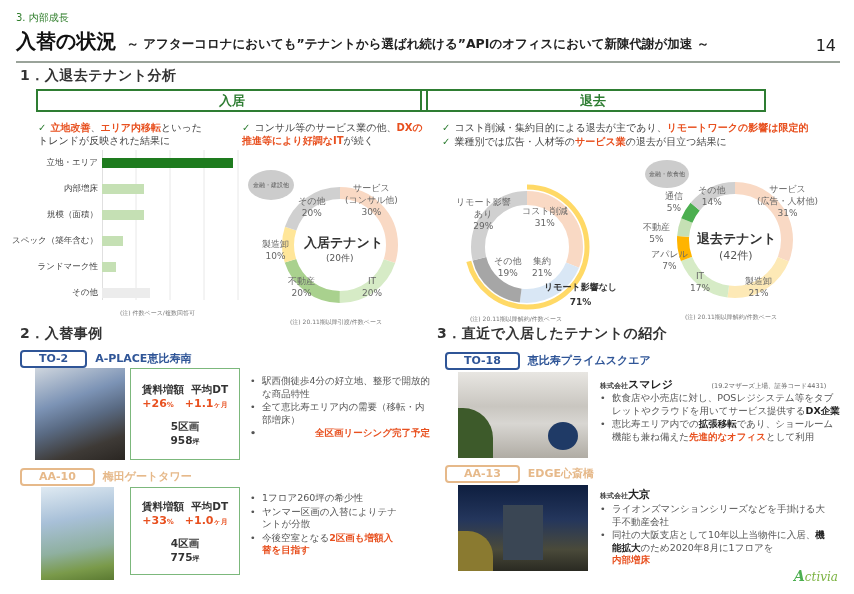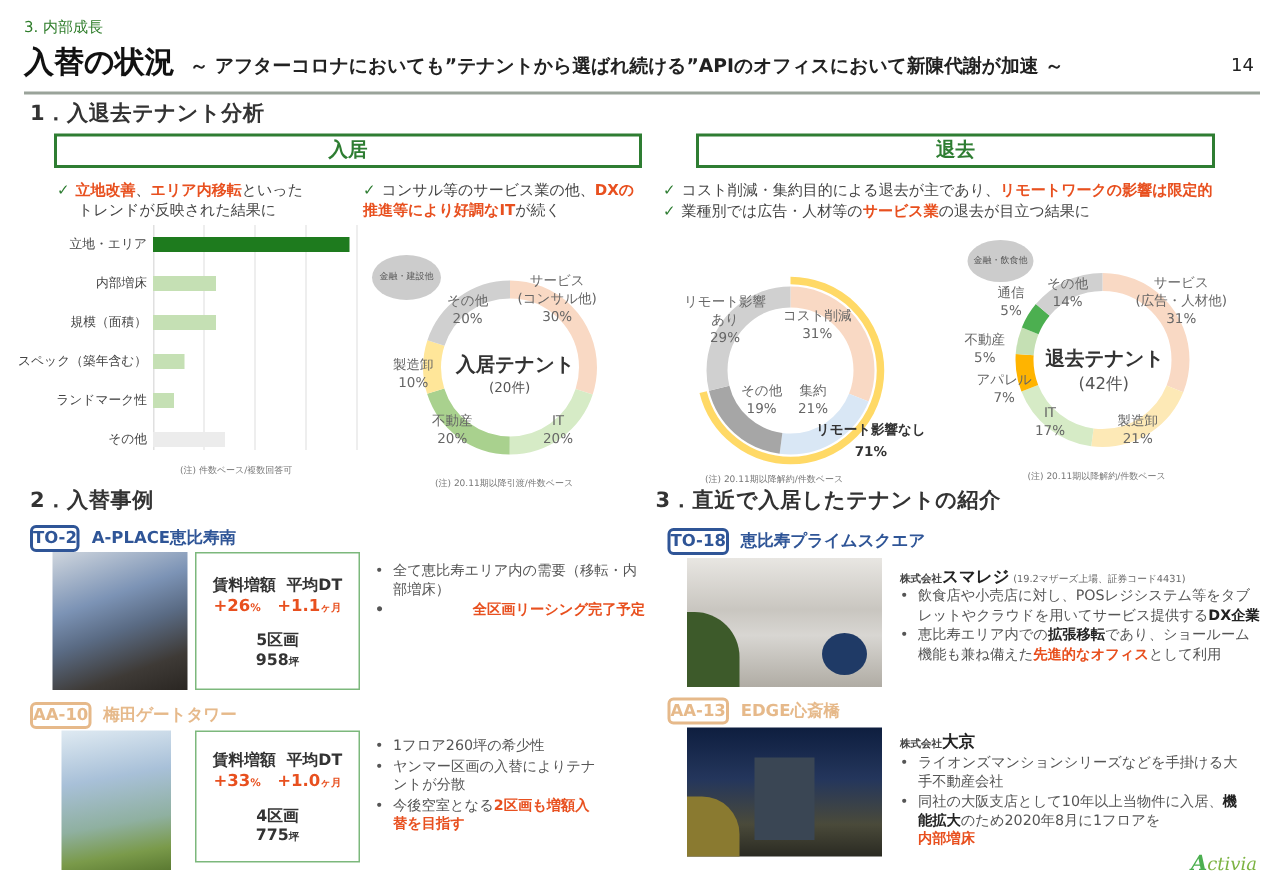--- a/index.html
+++ b/index.html
@@ -1,65 +1,65 @@
 <!DOCTYPE html>
 <html><head>
 <meta charset="utf-8">
 <style>
   * { box-sizing: border-box; margin: 0; padding: 0; }
   body { width: 854px; height: 594px; background: #fff; font-family: "DejaVu Sans", sans-serif; color: #444; position: relative; overflow: hidden; }
   .abs { position: absolute; }
   .section-label { left: 16px; top: 11px; font-size: 10px; color: #2e7d2a; }
   .title { left: 16px; top: 28px; font-size: 20px; font-weight: bold; color: #111; white-space: nowrap; }
   .title .sub { font-size: 12.5px; font-weight: bold; margin-left: 10px; color: #222; }
-  .page-no { right: 18px; top: 36px; font-size: 12px; color: #222; }
+  .page-no { right: 18px; top: 36px; font-size: 16px; color: #222; }
   .rule { left: 16px; right: 14px; top: 61px; height: 2px; background: #9aa39a; }
   .h2 { font-size: 14px; font-weight: bold; color: #333; letter-spacing: 0.5px; }
   .boxhead { top: 89px; height: 23px; border: 2px solid #2e7d32; text-align: center; font-size: 13px; font-weight: bold; color: #2e7d32; line-height: 19px; }
   .check { font-size: 10px; line-height: 13px; color: #444; }
   .check .ck { color: #2e7d32; margin-right: 4px; }
   .or { color: #e8501f; font-weight: bold; text-align: right; }
   .bk { color: #222; font-weight: bold; }
   .bar-label { position: absolute; right: 0; font-size: 8.5px; color: #444; text-align: center; white-space: nowrap; }
   .bar { position: absolute; height: 10px; }
   .note { font-size: 6px; color: #777; }
   .donut-label { position: absolute; font-size: 9px; color: #666; text-align: center; line-height: 12px; white-space: nowrap; }
   .bubble { position: absolute; background: #ccc; border-radius: 50%; font-size: 6px; color: #555; text-align: center; }
-  .tag { display: inline-block; border: 2px solid; border-radius: 4px; font-size: 11px; font-weight: bold; padding: 0 0; line-height: 14px; }
+  .tag { display: inline-block; border: 2px solid; border-radius: 4px; font-size: 11px; font-weight: bold; padding: 0 17px; line-height: 14px; }
   .tagrow { font-size: 11px; font-weight: bold; white-space: nowrap; }
   .photo { position: absolute; }
   .statbox { position: absolute; border: 1.5px solid #7cb87c; text-align: center; font-size: 10.5px; color: #333; font-weight: bold; }
   .statbox .val { color: #e8501f; font-size: 11px; }
   .statbox .small { font-size: 7px; }
   .bullets { position: absolute; font-size: 9.5px; line-height: 12.5px; color: #555; list-style: none; }
   .bullets li { position: relative; padding-left: 12px; margin-bottom: 1px; }
   .bullets li::before { content: "•"; position: absolute; left: 0; color: #555; }
   .company { font-size: 7px; color: #444; font-weight: bold; }
   .company .big { font-size: 11px; color: #222; }
-  .company .meta { font-weight: normal; color: #666; font-size: 6.5px; }
+  .company .meta { font-weight: normal; color: #666; font-size: 6.5px; margin-left: 36px; }
   .logo { right: 16px; bottom: 10px; font-size: 12px; font-style: italic; color: #7cb342; font-family: "DejaVu Serif", serif; margin-left: 40px; }
   .logo .a { font-weight: bold; color: #4caf50; font-size: 14px; }
 </style>
 </head>
 <body>
 
 <div class="abs section-label">3. 内部成長</div>
 <div class="abs title">
   <span>入替の状況</span><span class="sub">～ アフターコロナにおいても”テナントから選ばれ続ける”APIのオフィスにおいて新陳代謝が加速 ～</span>
 </div>
 <div class="abs page-no">14</div>
 <div class="abs rule"></div>
 
 <div class="abs h2" style="left:20px;top:67px;">1．入退去テナント分析</div>
 <div class="abs boxhead" style="left:36px;width:392px;">入居</div>
-<div class="abs boxhead" style="left:464px;width:346px;">退去</div>
+<div class="abs boxhead" style="left:420px;width:346px;">退去</div>
 
 <div class="abs check" style="left:38px;top:121px;width:200px;">
   <span class="ck">✓</span><span class="or">立地改善</span><span>、</span><span class="or">エリア内移転</span><span>といった</span><br>
-  <span style="margin-left:14px">トレンドが反映された結果に</span>
+  <span style="">トレンドが反映された結果に</span>
 </div>
 <div class="abs check" style="left:242px;top:121px;width:190px;">
   <span class="ck">✓</span><span>コンサル等のサービス業の他、</span><span class="or">DXの推進等により好調なIT</span><span>が続く</span>
 </div>
 
 <div class="abs check" style="left:442px;top:121px;width:400px;">
   <span class="ck">✓</span><span>コスト削減・集約目的による退去が主であり、</span><span class="or">リモートワークの影響は限定的</span>
 </div>
 <div class="abs check" style="left:442px;top:135px;width:400px;">
   <span class="ck">✓</span><span>業種別では広告・人材等の</span><span class="or">サービス業</span><span>の退去が目立つ結果に</span>
@@ -163,20 +163,21 @@
   <span style="color:#2f5597;margin-left:4px;">A-PLACE恵比寿南</span>
 </div>
 <div class="photo" style="left:35px;top:368px;width:90px;height:92px;background:linear-gradient(160deg,#cfd6de 0%,#7c93b5 35%,#5a6b84 55%,#3e3a36 80%,#2a2622 100%);"></div>
 <div class="statbox" style="left:130px;top:368px;width:110px;height:92px;">
   <div style="margin-top:14px;"><span>賃料増額</span>&nbsp;&nbsp;<span>平均DT</span></div>
   <div><span class="val">+26</span><span class="val small">%</span>&nbsp;&nbsp;&nbsp;<span class="val">+1.1</span><span class="val small">ヶ月</span></div>
   <div style="margin-top:10px;">5区画</div>
   <div><span>958</span><span class="small">坪</span></div>
 </div>
 <ul class="bullets" style="left:250px;top:375px;width:180px;">
+  <li>駅西側徒歩4分の好立地、整形で開放的な商品特性</li>
   <li>全て恵比寿エリア内の需要（移転・内部増床）</li>
   <li class="or">全区画リーシング完了予定</li>
 </ul>
 
 <div class="abs tagrow" style="left:20px;top:468px;">
   <span class="tag" style="border-color:#e6b98a;color:#e6b98a;">AA-10</span>
   <span style="color:#e6b98a;margin-left:4px;">梅田ゲートタワー</span>
 </div>
 <div class="photo" style="left:41px;top:487px;width:73px;height:93px;background:linear-gradient(170deg,#dfeaf2 0%,#a8c0d8 35%,#8fb0a0 65%,#7a9a4a 85%,#5b7a32 100%);"></div>
 <div class="statbox" style="left:130px;top:487px;width:110px;height:88px;">

